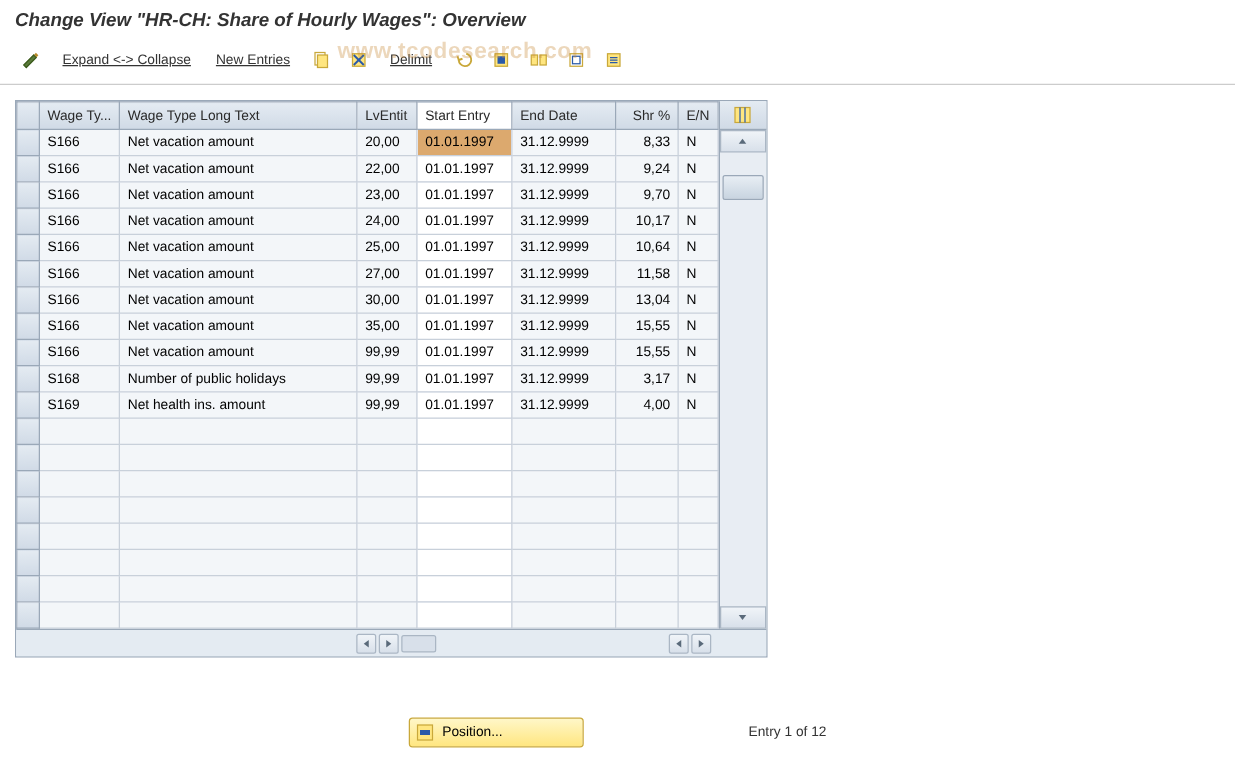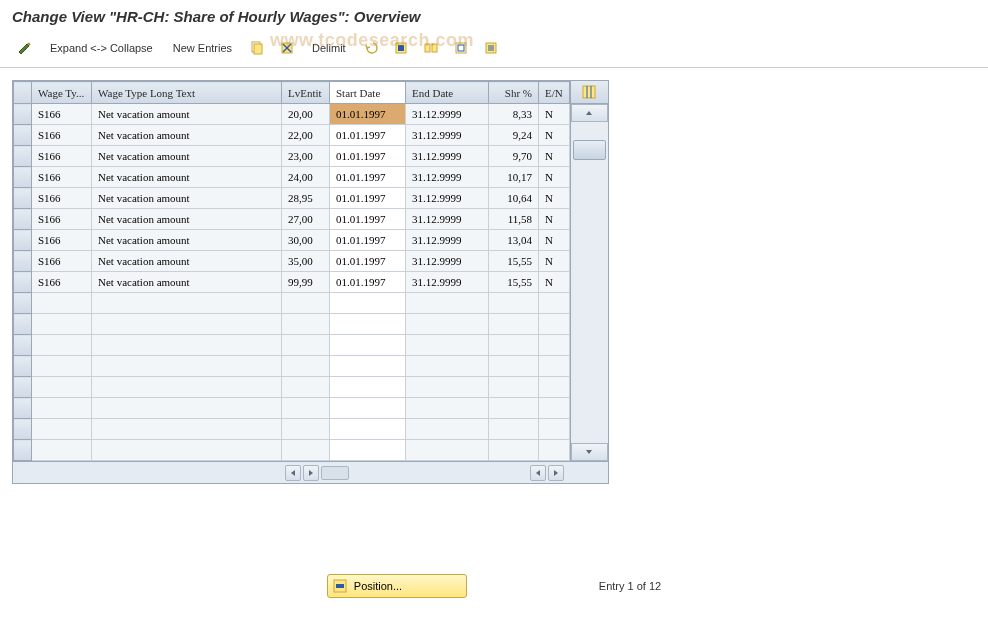--- a/index.html
+++ b/index.html
@@ -1,22 +1,22 @@
 <!DOCTYPE html>
 <html><head>
   <meta charset="utf-8">
   <style>
     * { box-sizing: border-box; margin: 0; padding: 0; }
     body { font-family: Arial, sans-serif; font-size: 11px; background: #fff; width: 988px; height: 618px; overflow: hidden; position: relative; }
     .title-bar { padding: 8px 12px; font-size: 15px; font-weight: bold; font-style: italic; color: #333; }
     .toolbar { display: flex; align-items: center; gap: 4px; padding: 4px 12px 8px; border-bottom: 1px solid #ccc; }
     .tb-btn { display: inline-flex; align-items: center; justify-content: center; min-width: 22px; height: 22px; border: 1px solid transparent; border-radius: 3px; cursor: pointer; font-size: 11px; color: #333; padding: 0 4px; }
-    .tb-text { padding: 0 8px; font-size: 11px; color: #333; cursor: pointer; }
+    .tb-text { padding: 0 8px; font-size: 11px; color: #333; cursor: pointer; text-decoration: underline; }
     .tb-icon svg { width: 16px; height: 16px; }
-    .content { padding: 12px 17px 0 12px; font-family: Liberation Serif, serif; }
+    .content { padding: 12px 17px 0 12px; }
     .table-wrap { border: 1px solid #9aa8b8; background: #f5f7fa; display: inline-block; position: relative; }
     .table-inner { display: flex; }
     table { border-collapse: collapse; font-size: 11px; }
     th { background: linear-gradient(#e4ebf2, #d0dae6); border: 1px solid #9aa8b8; padding: 4px 6px; text-align: left; font-weight: normal; color: #2a2a2a; height: 22px; white-space: nowrap; overflow: hidden; text-overflow: ellipsis; }
     td { border: 1px solid #c8d0da; padding: 3px 6px; height: 21px; background: #f3f6f9; white-space: nowrap; overflow: hidden; }
     td.rowsel { background: linear-gradient(#e4ebf2, #d0dae6); width: 18px; border: 1px solid #9aa8b8; }
     .col-wt { width: 60px; }
     .col-lt { width: 190px; margin-left: 12px; }
     .col-lv { width: 48px; text-align: left; }
     .col-sd { width: 76px; background: #fff !important; }
@@ -109,21 +109,21 @@
 <div class="content">
   <div class="table-wrap">
     <div class="table-inner">
       <table>
         <thead>
           <tr>
             <th class="rowsel"></th>
             <th class="col-wt">Wage Ty...</th>
             <th class="col-lt">Wage Type Long Text</th>
             <th class="col-lv">LvEntit</th>
-            <th class="col-sd" style="background:linear-gradient(#e4ebf2,#d0dae6);">Start Date</th>
+            <th class="col-sd" style="background:linear-gradient(#e4ebf2,#d0dae6);">Start Entry</th>
             <th class="col-ed">End Date</th>
             <th class="col-sh">Shr %</th>
             <th class="col-en">E/N</th>
           </tr>
         </thead>
         <tbody id="tbody">
             <tr>
     <td class="rowsel"></td>
     <td class="col-wt">S166</td>
     <td class="col-lt">Net vacation amount</td>
@@ -160,21 +160,21 @@
     <td class="col-lv">24,00</td>
     <td class="col-sd">01.01.1997</td>
     <td class="col-ed">31.12.9999</td>
     <td class="col-sh">10,17</td>
     <td class="col-en">N</td>
             </tr>
             <tr>
     <td class="rowsel"></td>
     <td class="col-wt">S166</td>
     <td class="col-lt">Net vacation amount</td>
-    <td class="col-lv">28,95</td>
+    <td class="col-lv">25,00</td>
     <td class="col-sd">01.01.1997</td>
     <td class="col-ed">31.12.9999</td>
     <td class="col-sh">10,64</td>
     <td class="col-en">N</td>
             </tr>
             <tr>
     <td class="rowsel"></td>
     <td class="col-wt">S166</td>
     <td class="col-lt">Net vacation amount</td>
     <td class="col-lv">27,00</td>
@@ -204,20 +204,40 @@
     <td class="col-en">N</td>
             </tr>
             <tr>
     <td class="rowsel"></td>
     <td class="col-wt">S166</td>
     <td class="col-lt">Net vacation amount</td>
     <td class="col-lv">99,99</td>
     <td class="col-sd">01.01.1997</td>
     <td class="col-ed">31.12.9999</td>
     <td class="col-sh">15,55</td>
+    <td class="col-en">N</td>
+            </tr>
+            <tr>
+    <td class="rowsel"></td>
+    <td class="col-wt">S168</td>
+    <td class="col-lt">Number of public holidays</td>
+    <td class="col-lv">99,99</td>
+    <td class="col-sd">01.01.1997</td>
+    <td class="col-ed">31.12.9999</td>
+    <td class="col-sh">3,17</td>
+    <td class="col-en">N</td>
+            </tr>
+            <tr>
+    <td class="rowsel"></td>
+    <td class="col-wt">S169</td>
+    <td class="col-lt">Net health ins. amount</td>
+    <td class="col-lv">99,99</td>
+    <td class="col-sd">01.01.1997</td>
+    <td class="col-ed">31.12.9999</td>
+    <td class="col-sh">4,00</td>
     <td class="col-en">N</td>
             </tr>
             <tr>
     <td class="rowsel"></td>
     <td class="col-wt"></td>
     <td class="col-lt"></td>
     <td class="col-lv"></td>
     <td class="col-sd"></td>
     <td class="col-ed"></td>
     <td class="col-sh"></td>

